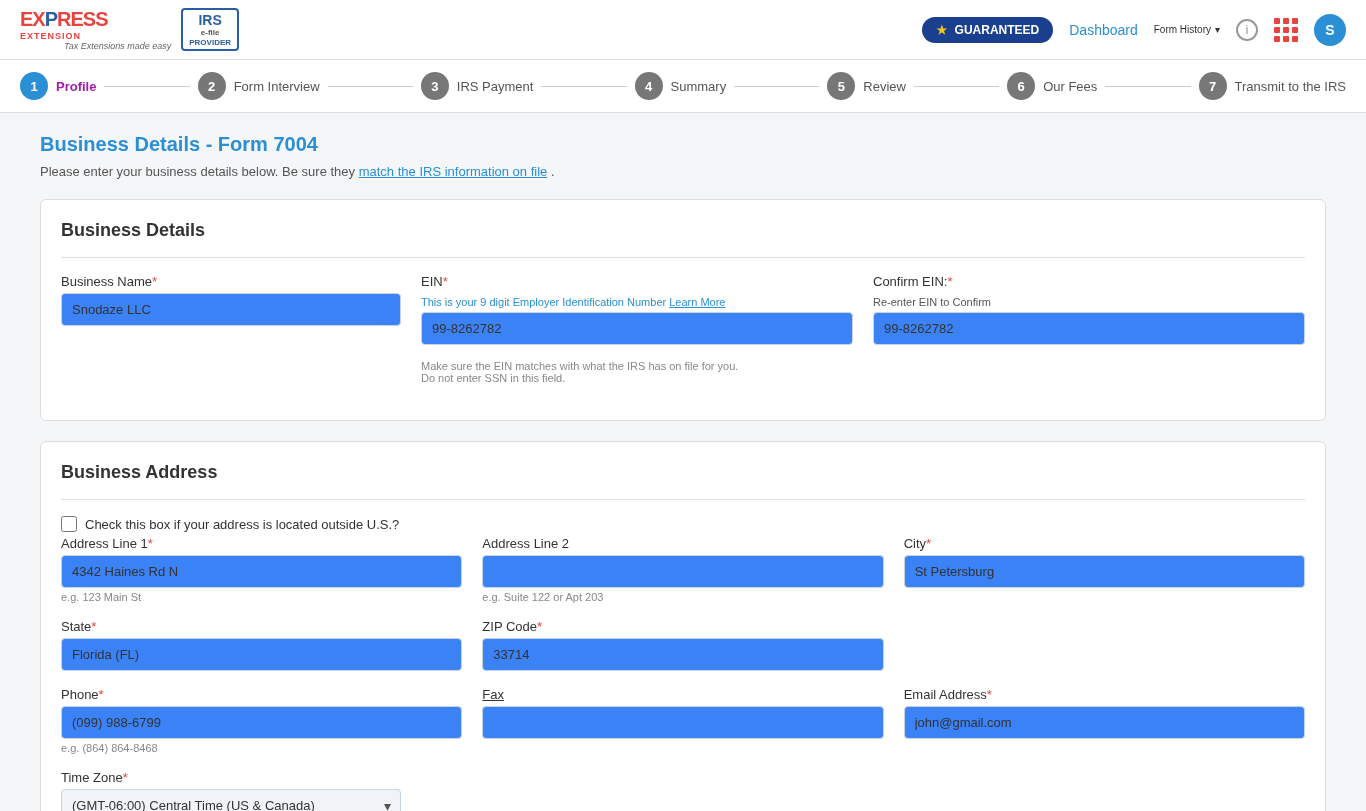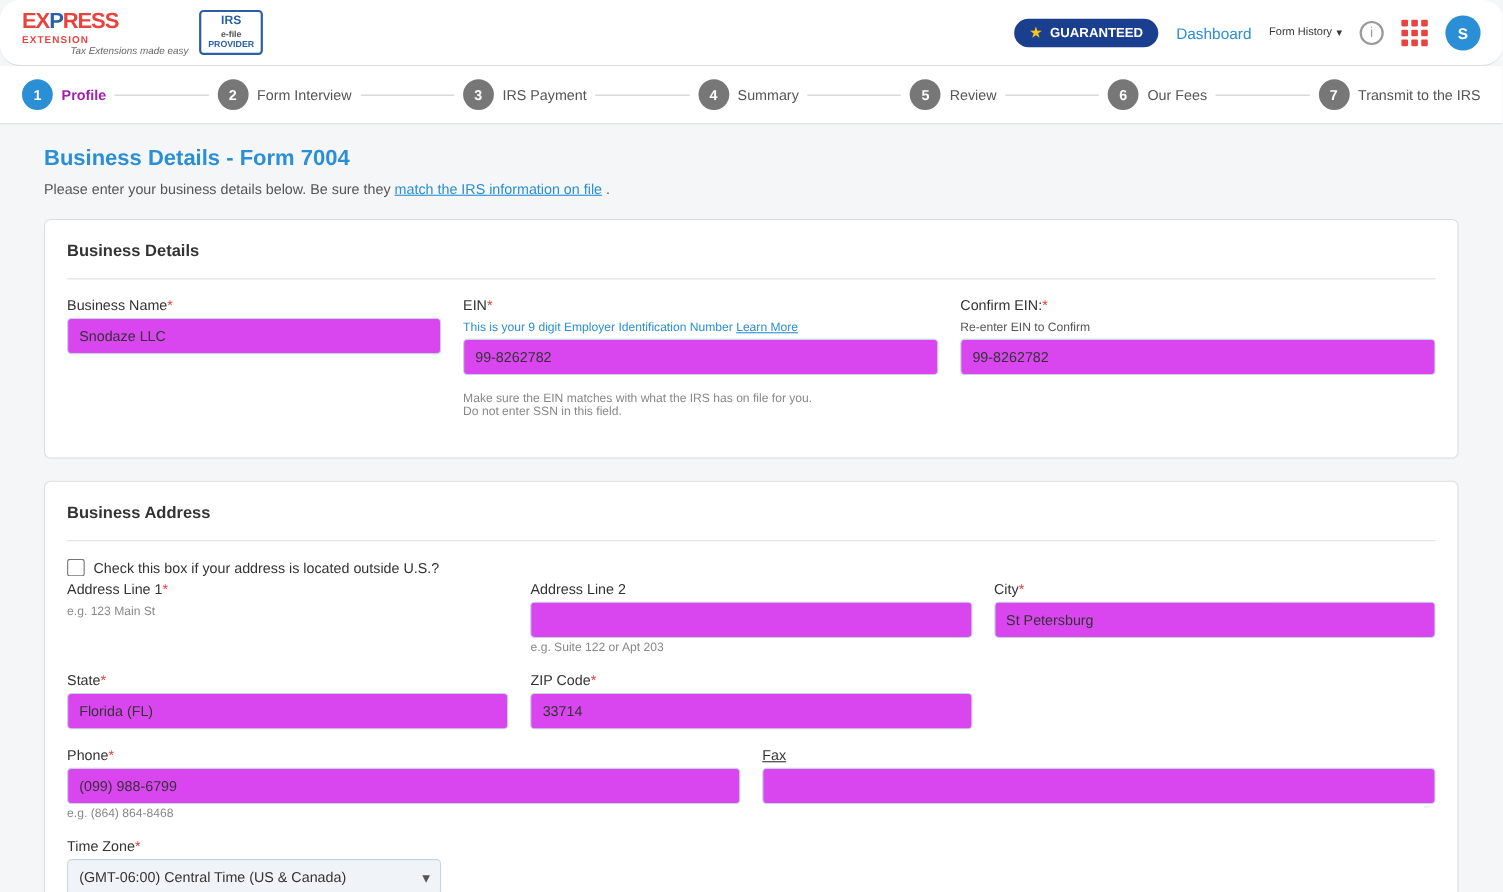--- a/index.html
+++ b/index.html
@@ -7,21 +7,20 @@
 
     
     .header {
       background: #fff;
       border-bottom: 1px solid #ddd;
       padding: 0 20px;
       height: 60px;
       display: flex;
       align-items: center;
       justify-content: space-between;
-      border-radius: 18px;
     }
     .logo-area { display: flex; align-items: center; gap: 10px; }
     .irs-badge {
       border: 2px solid #2a5fa5;
       border-radius: 4px;
       padding: 2px 6px;
       font-size: 10px;
       font-weight: bold;
       color: #2a5fa5;
       line-height: 1.2;
@@ -91,33 +90,33 @@
     .page-subtitle a { color: #2a8fd4; text-decoration: underline; }
 
     
     .card {
       background: #fff;
       border: 1px solid #ddd;
       border-radius: 6px;
       padding: 20px;
       margin-bottom: 20px;
     }
-    .card-title { font-size: 15px; font-weight: bold; margin-bottom: 16px; color: #333; }
+    .card-title { font-size: 18px; font-weight: bold; margin-bottom: 16px; color: #333; }
 
     
     .form-row { display: flex; gap: 20px; margin-bottom: 16px; }
     .form-group { display: flex; flex-direction: column; flex: 1; }
     .form-label { font-size: 13px; margin-bottom: 4px; color: #333; }
     .form-label .required { color: #e8433e; }
     .form-input {
       border: 1px solid #c8d4e0;
       border-radius: 4px;
       padding: 8px 10px;
       font-size: 13px;
-      background: #d946ef;
+      background: #3b82f6;
       color: #333;
       outline: none;
     }
     .form-hint { font-size: 11px; color: #888; margin-top: 3px; }
     .form-hint.blue { color: #2a8fd4; }
     .form-hint a { color: #2a8fd4; }
     .form-hint.warning { color: #888; }
 
     
     .checkbox-row { display: flex; align-items: center; gap: 8px; margin-bottom: 4px; }
@@ -146,21 +145,21 @@
 <header class="header">
   <div class="logo-area">
     <div>
       <div style="display:flex;align-items:baseline;gap:2px;">
         <span style="color:#e8433e;font-size:20px;font-weight:900;letter-spacing:-1px;">EX<span style="color:#2a5fa5;">P</span>RESS</span>
       </div>
       <div style="font-size:9px;color:#e8433e;font-weight:bold;letter-spacing:1px;">EXTENSION</div>
       <div style="font-size:9px;color:#666;font-style:italic;margin-left:44px;">Tax Extensions made easy</div>
     </div>
     <div class="irs-badge">
-      <div style="font-size:11px;font-weight:bold;color:#2a5fa5;text-align:center;">IRS</div>
+      <div style="font-size:14px;font-weight:bold;color:#2a5fa5;text-align:center;">IRS</div>
       <div style="font-size:8px;color:#555;text-align:center;">e-file</div>
       <div style="font-size:8px;color:#2a5fa5;font-weight:bold;text-align:left;">PROVIDER</div>
     </div>
   </div>
 
   <div class="header-right">
     <div class="guaranteed-badge">
       <span>GUARANTEED</span>
     </div>
     <a class="dashboard-link">Dashboard</a>
@@ -275,20 +274,21 @@
     <div class="checkbox-row">
       <input type="checkbox" id="outside-us" style="">
       <label for="outside-us">Check this box if your address is located outside U.S.?</label>
     </div>
 
     <div class="form-row">
       <div class="form-group">
         <label class="form-label">
           <span>Address Line 1</span><span class="required">*</span>
         </label>
+        <input type="text" class="form-input" value="4342 Haines Rd N" style="">
         <div class="form-hint">e.g. 123 Main St</div>
       </div>
       <div class="form-group">
         <label class="form-label">Address Line 2</label>
         <input type="text" class="form-input" style="">
         <div class="form-hint">e.g. Suite 122 or Apt 203</div>
       </div>
       <div class="form-group">
         <label class="form-label">
           <span>City</span><span class="required">*</span>
@@ -317,20 +317,26 @@
       <div class="form-group" style="flex:1;">
         <label class="form-label">
           <span>Phone</span><span class="required">*</span>
         </label>
         <input type="text" class="form-input" value="(099) 988-6799" style="">
         <div class="form-hint">e.g. (864) 864-8468</div>
       </div>
       <div class="form-group" style="flex:1;text-decoration:underline;">
         <label class="form-label">Fax</label>
         <input type="text" class="form-input" style="">
+      </div>
+      <div class="form-group" style="flex:1;">
+        <label class="form-label">
+          <span>Email Address</span><span class="required">*</span>
+        </label>
+        <input type="text" class="form-input" value="john@gmail.com" style="">
       </div>
     </div>
 
     <div class="form-row">
       <div class="form-group" style="flex:0 0 340px; max-width:340px;">
         <label class="form-label">
           <span>Time Zone</span><span class="required">*</span>
         </label>
         <div style="position:relative;">
           <select class="form-select" style="width:100%;">

